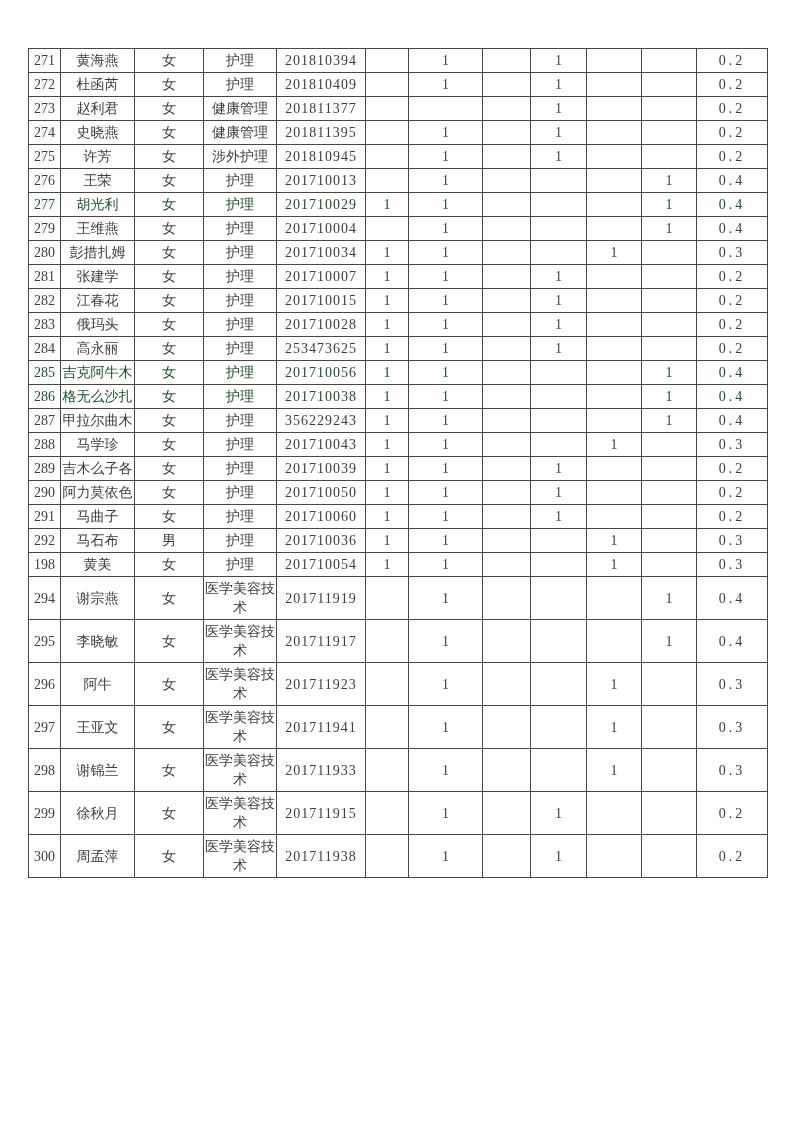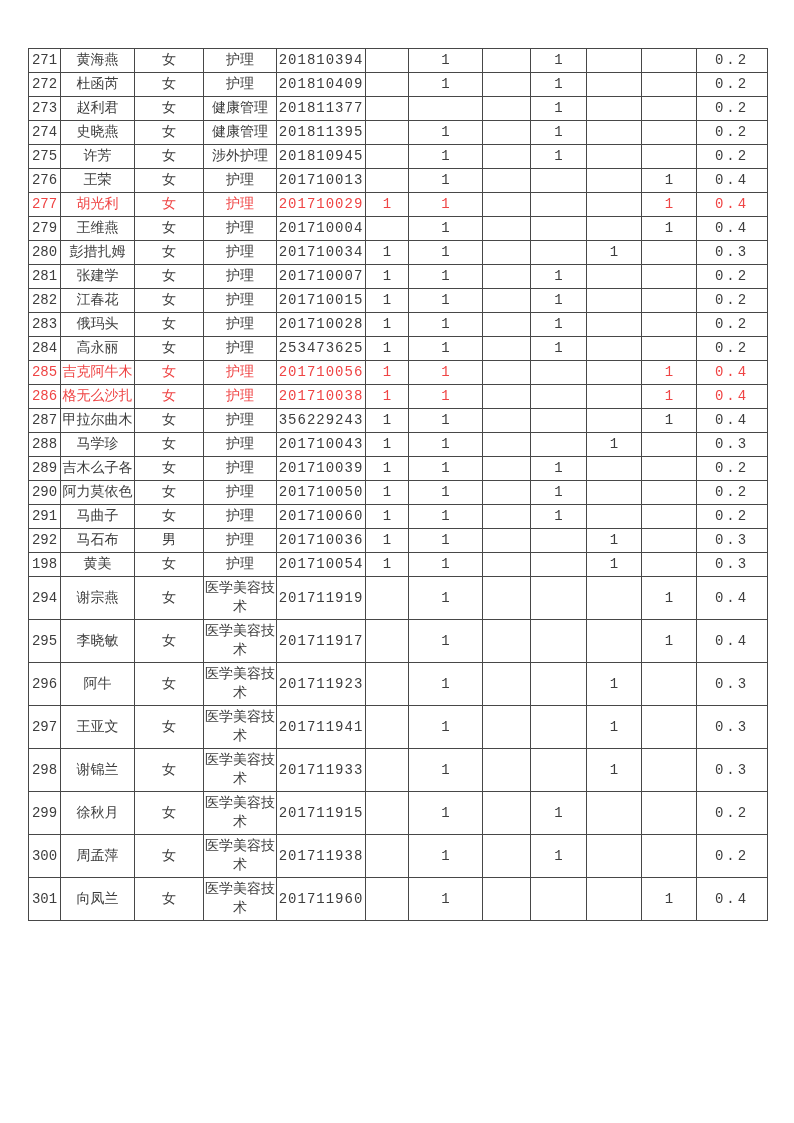--- a/index.html
+++ b/index.html
@@ -5,21 +5,21 @@
   html, body {
     margin: 0;
     padding: 0;
     background: #ffffff;
   }
   .page {
     position: relative;
     width: 702px;
     height: 1123px;
     background: #ffffff;
-    font-family: Liberation Mono, monospace;
+    font-family: Liberation Serif, serif;
   }
   table.roster {
     position: absolute;
     left: 28px;
     top: 48px;
     width: 739px;
     border-collapse: collapse;
     table-layout: fixed;
   }
   table.roster td {
@@ -40,21 +40,21 @@
     padding: 2px 6px; 
   }
   td.cell-id {
     letter-spacing: 1px;
   }
   td.cell-score {
     letter-spacing: 3px;
     padding-left: 4px; 
   }
   tr.muted td {
-    color: #ef4444;
+    color: #14532d;
     text-align: center;
   }
 </style>
 </head>
 <body>
 
 <div class="page">
   <table class="roster">
     <colgroup>
       <col style="width:32px">
@@ -470,29 +470,15 @@
           <td class="cell-major">医学美容技术</td>
           <td class="cell-id">201711938</td>
           <td class="cell-mark"></td>
           <td class="cell-mark">1</td>
           <td class="cell-mark"></td>
           <td class="cell-mark">1</td>
           <td class="cell-mark"></td>
           <td class="cell-mark"></td>
           <td class="cell-score">0.2</td>
         </tr>
-        <tr>
-          <td class="cell-no">301</td>
-          <td class="cell-name">向凤兰</td>
-          <td class="cell-gender">女</td>
-          <td class="cell-major">医学美容技术</td>
-          <td class="cell-id">201711960</td>
-          <td class="cell-mark"></td>
-          <td class="cell-mark">1</td>
-          <td class="cell-mark"></td>
-          <td class="cell-mark"></td>
-          <td class="cell-mark"></td>
-          <td class="cell-mark">1</td>
-          <td class="cell-score">0.4</td>
-        </tr>
       </tbody>
   </table>
 </div>
 
 </body></html>

